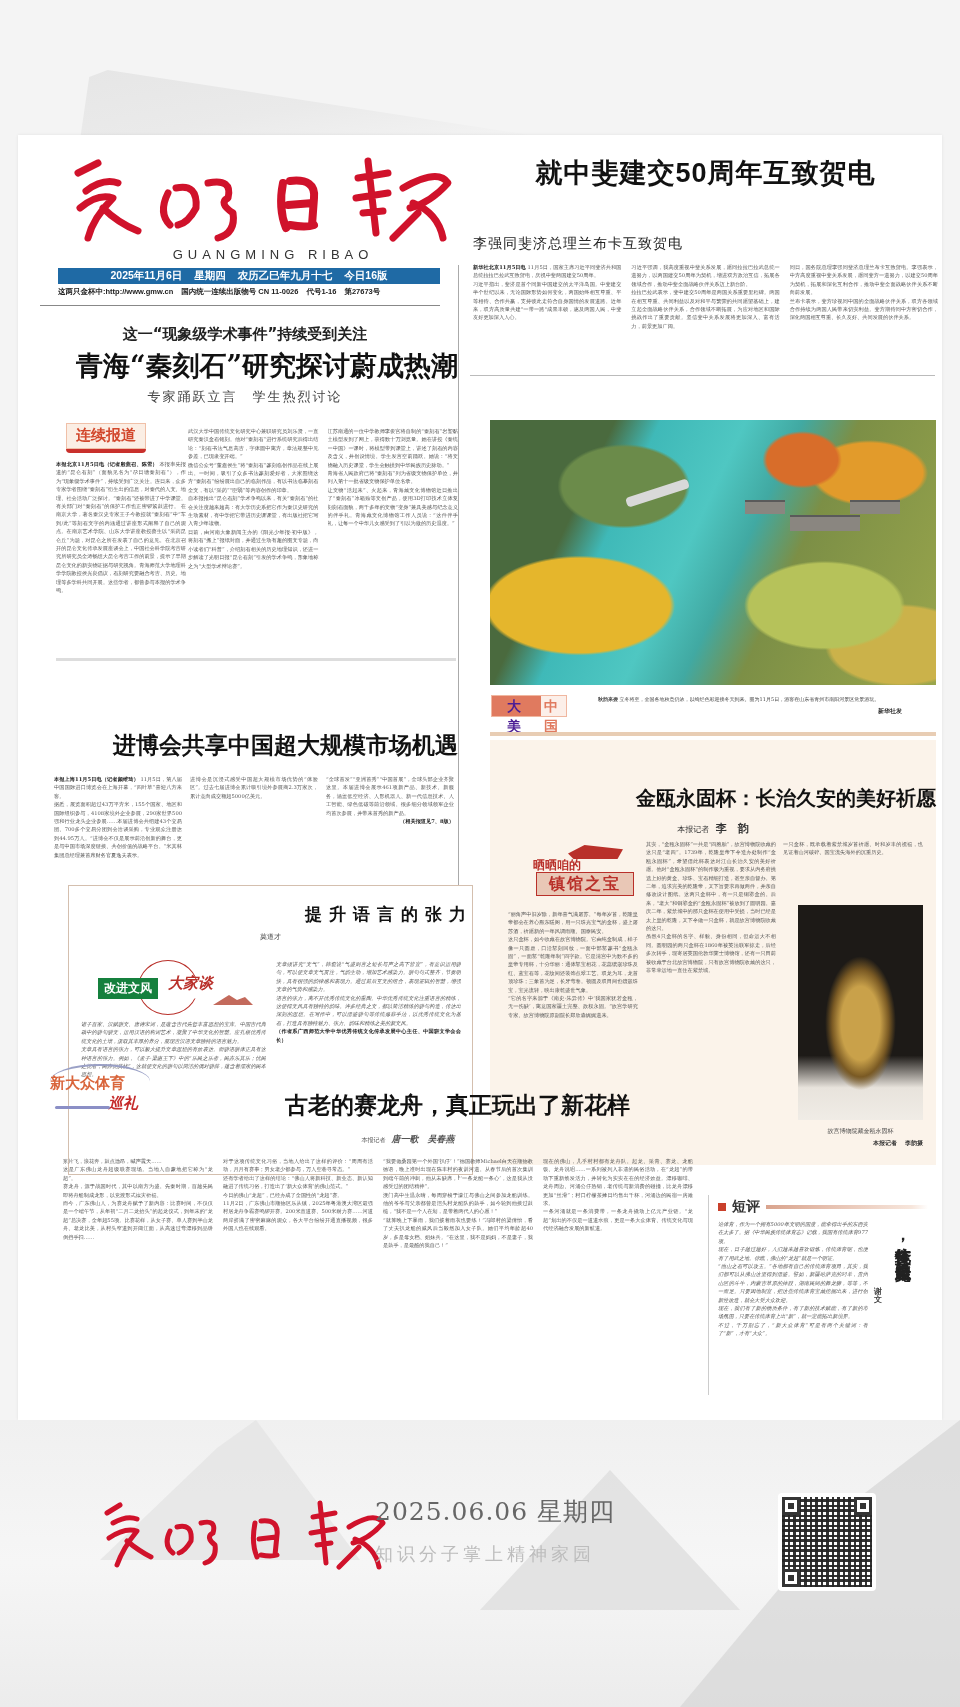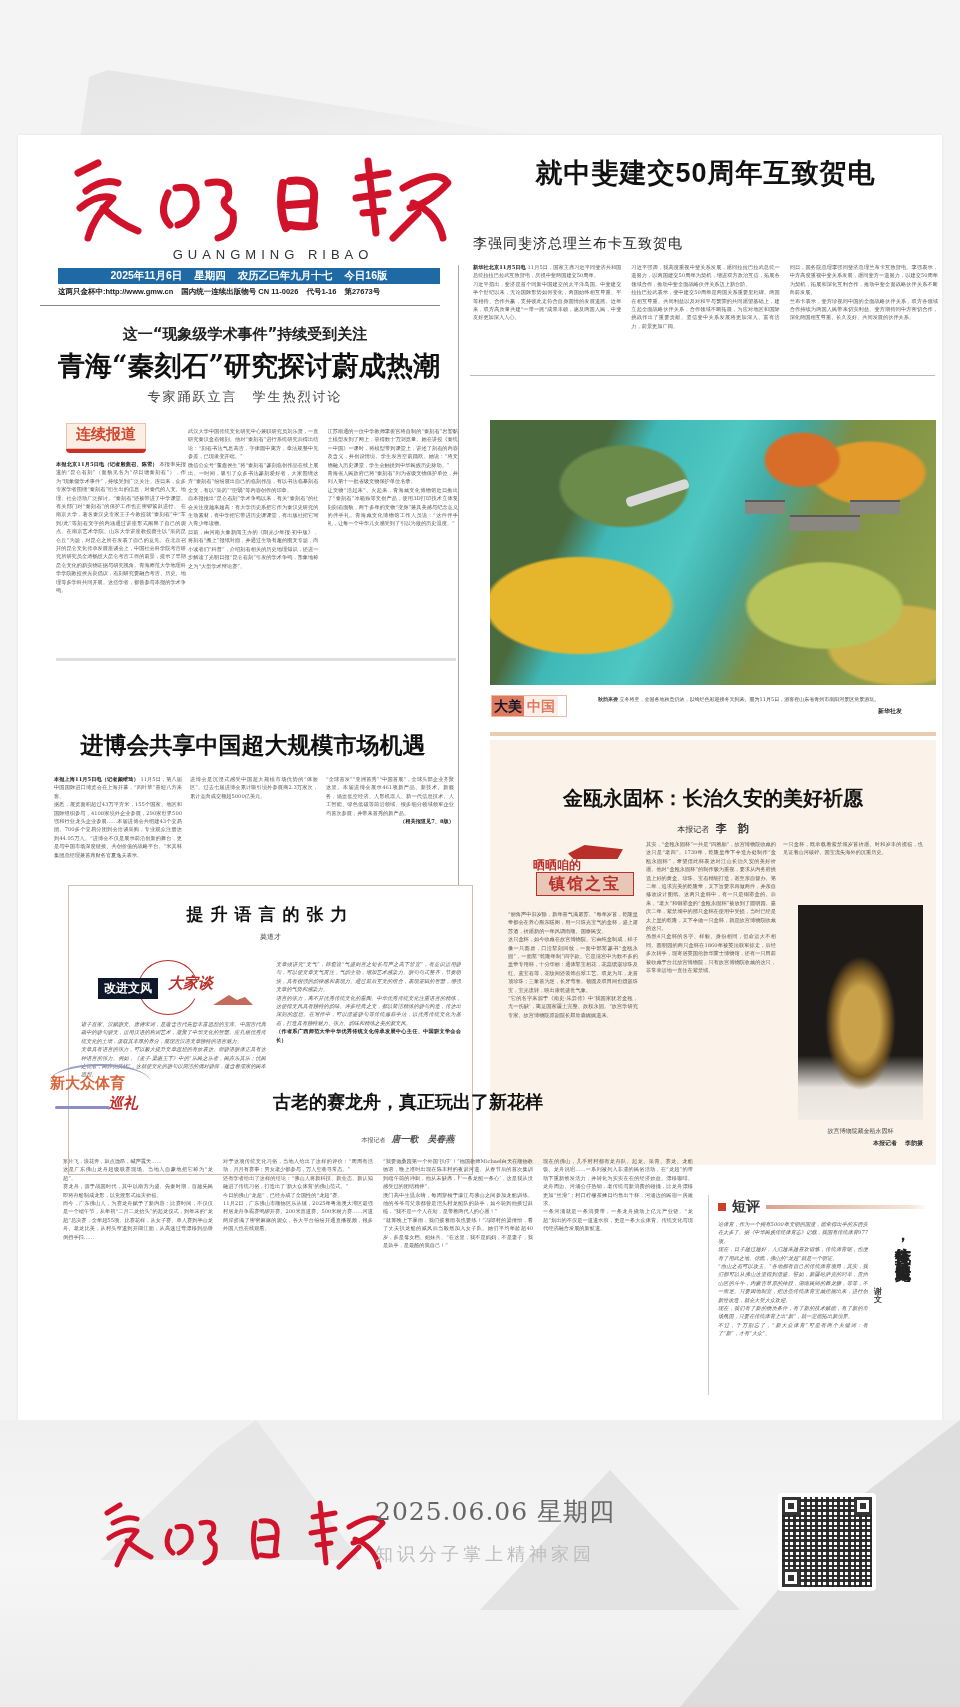--- a/index.html
+++ b/index.html
@@ -15,22 +15,22 @@
 .meta-line{left:40px;top:152px;width:400px;font-family:"Liberation Sans",sans-serif;font-size:7.5px;font-weight:bold;color:#222;display:flex;gap:8px}
 .rule{height:1px;background:#888}
 
 .hl{font-family:"Liberation Sans","DejaVu Sans",sans-serif;font-weight:bold;color:#111}
 .lead-title{left:455px;top:18px;width:465px;font-size:27px;line-height:40px;text-align:center;letter-spacing:1px}
 .lead-sub{left:455px;top:100px;width:465px;font-size:14px;text-align:left;font-family:"DejaVu Sans",sans-serif;color:#222;letter-spacing:1px}
 .body-text{font-size:5.2px;line-height:8.4px;color:#555;text-align:justify}
 .col{position:absolute}
 .vline{position:absolute;width:1px;background:#aaa}
 .sub-kicker{font-family:"DejaVu Sans",sans-serif;font-weight:bold;font-size:15px;text-align:center;color:#222}
-.big-serif{font-family:"DejaVu Serif","Liberation Serif",serif;font-weight:bold;color:#111;text-align:center}
-.tag-box{border:1.5px solid #e07a5f;color:#d2472b;font-family:Liberation Mono, monospace;font-weight:bold;text-align:center}
+.big-serif{font-family:"DejaVu Serif","Liberation Serif",serif;font-weight:bold;color:#111;text-align:right}
+.tag-box{border:1.5px solid #e07a5f;color:#d2472b;font-family:Liberation Serif, serif;font-weight:bold;text-align:center}
 .photo-land{background:
  radial-gradient(ellipse at 20% 70%,#e5b62c 0 18%,transparent 19%),
  radial-gradient(ellipse at 30% 25%,#6b8b4a 0 14%,transparent 15%),
  radial-gradient(ellipse at 70% 15%,#d86d2a 0 8%,transparent 9%),
  radial-gradient(ellipse at 85% 20%,#e29b2b 0 10%,transparent 11%),
  radial-gradient(ellipse at 75% 70%,#b6c25a 0 16%,transparent 17%),
  radial-gradient(ellipse at 92% 85%,#cbb24a 0 12%,transparent 13%),
  linear-gradient(115deg,#4a6a3e 0 22%,#3fb9b8 30%,#4fc7c2 45%,#41a9a2 55%,#7c8f46 65%,#9aa64c 100%);}
 .house{position:absolute;background:#8a8680;border-top:2px solid #5a5a5a}
 .cream{background:#fbf3ea}
@@ -128,21 +128,21 @@
   </div>
   <div class="abs" style="left:38px;top:523px;width:400px;height:3px;background:#ddd"></div>
 
   <div class="abs photo-land" style="left:472px;top:285px;width:446px;height:265px;overflow:hidden">
     <div class="house" style="left:255px;top:80px;width:40px;height:14px"></div>
     <div class="house" style="left:300px;top:95px;width:70px;height:16px"></div>
     <div class="house" style="left:360px;top:80px;width:50px;height:14px"></div>
     <div class="abs" style="left:135px;top:68px;width:65px;height:10px;background:#d9d9d9;transform:rotate(-18deg);border-radius:4px"></div>
   </div>
   <div class="abs" style="left:473px;top:560px;width:76px;height:22px;border:1px solid #f0b7a0;display:flex;font-family:'DejaVu Sans',sans-serif;font-weight:bold;font-size:14px">
-    <span style="background:#e07a5f;color:#0f172a;padding:0 2px;line-height:20px">大美</span>
+    <span style="background:#e07a5f;color:#4c1d95;padding:0 15px;line-height:20px">大美</span>
     <span style="color:#e07a5f;padding:0 3px;line-height:20px;background:#fcefe9">中国</span>
   </div>
   <div class="abs" style="left:580px;top:560px;width:335px;font-size:5px;line-height:8px;color:#444">
     <b>秋韵来袭</b>
     <span>立冬将至，全国各地秋意仍浓，以绚烂色彩迎接冬天到来。图为11月5日，游客在山东省青州市南阳河景区赏景游玩。</span>
   </div>
   <div class="abs" style="left:860px;top:572px;font-size:6px;font-weight:bold;color:#333">新华社发</div>
   <div class="abs" style="left:472px;top:597px;width:446px;height:4px;background:#e8cdb4"></div>
 
   <div class="abs big-serif" style="left:30px;top:595px;width:410px;font-size:23px">进博会共享中国超大规模市场机遇</div>
@@ -195,21 +195,21 @@
   <div class="abs" style="left:780px;top:1004px;width:125px;text-align:right;font-size:6px;font-weight:bold;color:#333">
     <span>本报记者</span>
     <span style="margin-left:6px">李韵摄</span>
   </div>
 
   <div class="abs" style="left:50px;top:750px;width:405px;height:290px;border:1px solid #d4bfae;background:#fff"></div>
   <div class="abs big-serif" style="left:50px;top:768px;width:405px;font-size:17px;letter-spacing:7px;font-family:'DejaVu Sans',sans-serif">提升语言的张力</div>
   <div class="abs" style="left:50px;top:797px;width:405px;text-align:center;font-size:7px;color:#444">莫道才</div>
   <div class="abs" style="left:80px;top:825px;width:160px;height:55px">
     <div style="position:absolute;left:40px;top:0;width:60px;height:55px;border:1.5px solid #b9302a;border-radius:50%;clip-path:polygon(0 0,100% 0,100% 35%,0 35%,0 70%,100% 70%,100% 100%,0 100%)"></div>
-    <div style="position:absolute;left:0;top:18px;background:#0f172a;color:#fff;font-size:12px;font-weight:bold;padding:2px 6px;font-family:'DejaVu Sans',sans-serif">改进文风</div>
+    <div style="position:absolute;left:0;top:18px;background:#15803d;color:#fff;font-size:12px;font-weight:bold;padding:2px 6px;font-family:'DejaVu Sans',sans-serif">改进文风</div>
     <div style="position:absolute;left:70px;top:14px;color:#b9302a;font-size:15px;font-style:italic;font-weight:bold">大家谈</div>
     <div style="position:absolute;left:115px;top:35px;width:40px;height:10px;background:#c36a5c;clip-path:polygon(0 100%,40% 0,60% 50%,80% 20%,100% 100%)"></div>
   </div>
   <div class="abs" style="left:63px;top:885px;width:185px;height:150px;overflow:hidden">
     <div class="body-text" style="font-style:italic">
       <span>诸子百家、汉赋骈文、唐诗宋词，是蕴含古代先哲丰富思想的宝库。中国古代典籍中的骈句骈文，运用汉语的构词艺术，凝聚了中华文化的智慧。应扎根优秀传统文化的土壤，汲取其丰厚的养分，展现古汉语文章独特的语言魅力。</span><br>
       <span>文章具有语言的张力，可以极大提升文章思想的有效表达。而骈语骈体正具有这种语言的张力。例如，《孟子·梁惠王下》中的“乐民之乐者，民亦乐其乐；忧民之忧者，民亦忧其忧”，这就使文化的骈句以简洁的偶对骈辞，蕴含着儒家的民本思想。</span>
     </div>
   </div>
   <div class="abs" style="left:258px;top:825px;width:185px;height:210px;overflow:hidden">
@@ -219,21 +219,21 @@
       <b style="color:#222;font-style:normal">（作者系广西师范大学中华优秀传统文化传承发展中心主任、中国骈文学会会长）</b>
     </div>
   </div>
 
   <div class="abs" style="left:32px;top:919px;width:110px;height:65px">
     <div style="position:absolute;left:0;top:10px;width:100px;height:35px;border-top:2px solid #9aa0c6;border-radius:50% 50% 0 0"></div>
     <div style="position:absolute;left:0;top:20px;font-size:15px;font-weight:bold;color:#d9653b;font-family:'DejaVu Sans',sans-serif">新大众体育</div>
     <div style="position:absolute;left:58px;top:40px;font-size:15px;color:#c52b2b;font-style:italic;font-weight:bold">巡礼</div>
     <div style="position:absolute;left:5px;top:52px;width:55px;height:3px;background:#8b8fc6;border-radius:2px"></div>
   </div>
-  <div class="abs big-serif" style="left:160px;top:955px;width:460px;font-size:18px;text-align:center">古老的赛龙舟，真正玩出了新花样</div>
+  <div class="abs big-serif" style="left:152px;top:955px;width:460px;font-size:23px;text-align:right">古老的赛龙舟，真正玩出了新花样</div>
   <div class="abs" style="left:160px;top:998px;width:460px;text-align:center;font-size:6px;color:#555">
     <span>本报记者</span>
     <b style="font-size:9px;margin-left:4px;font-style:italic">唐一歌　吴春燕</b>
   </div>
   <div class="abs" style="left:45px;top:1022px;width:630px;height:145px;display:flex;gap:10px">
     <div class="body-text" style="flex:1;overflow:hidden">
       <span>浆片飞，浪花奔，鼓点激昂，喊声震天……</span><br>
       <span>这是广东佛山龙舟超级联赛现场。当地人自豪地把它称为“龙超”。</span><br>
       <span>赛龙舟，源于战国时代，其中以南方为盛。先秦时期，百越先民即将舟船制成龙形，以竞渡形式禳灾祈福。</span><br>
       <span>而今，广东佛山人，为赛龙舟赋予了新内容：比赛时间，不仅仅是一个端午节，从年初“二月二龙抬头”的起龙仪式，到年末的“龙超”总决赛，全年超55项。比赛花样，从女子赛、单人赛到半山龙舟、老龙比美，从村头窄道到开阔江面，从高速过弯漂移到品饼倒挡手扫……</span>

